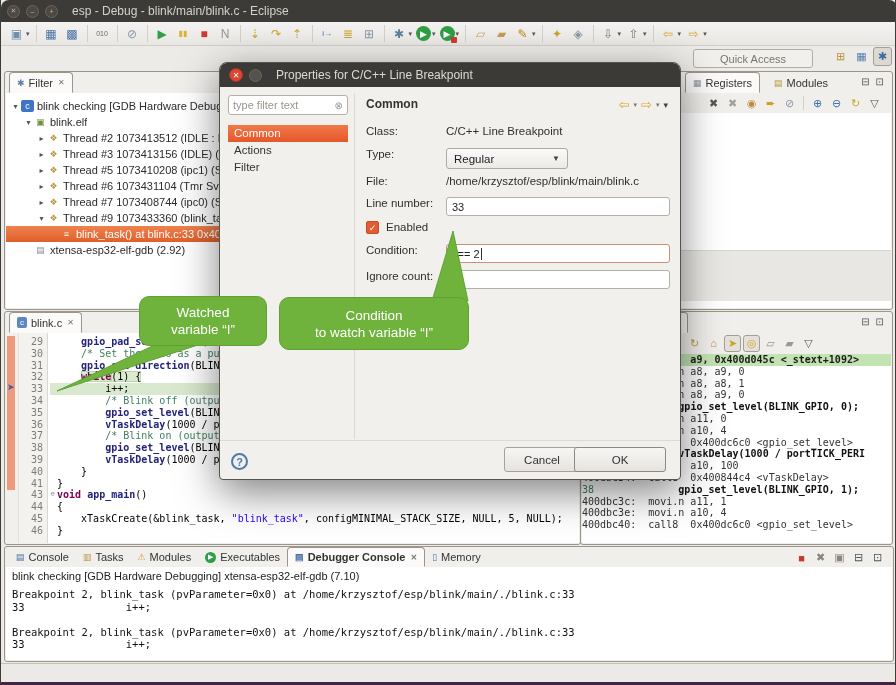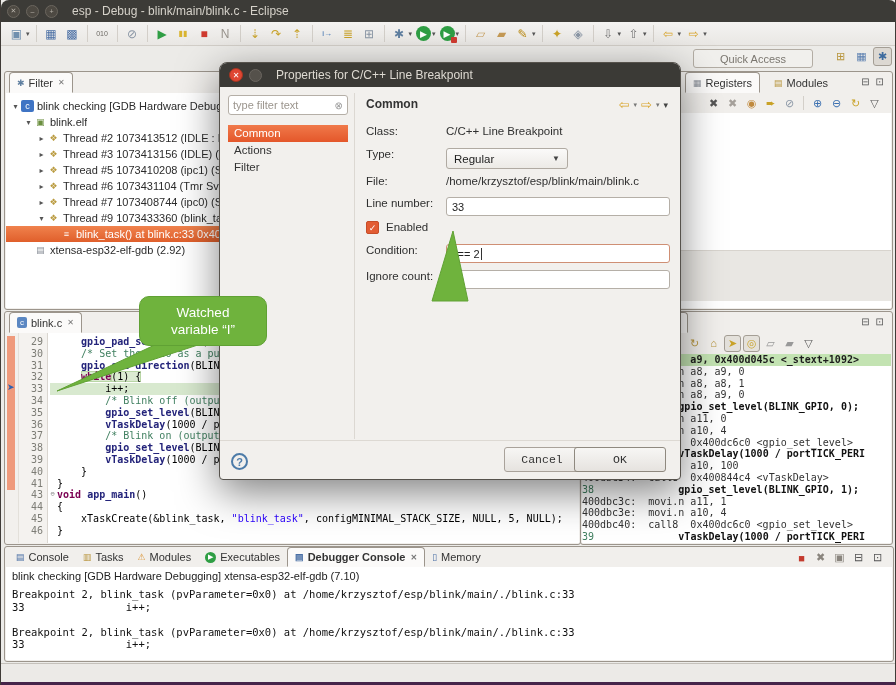--- a/index.html
+++ b/index.html
@@ -116,21 +116,21 @@
   .dropdown{width:122px;height:21px;border:1px solid #b0aaa2;border-radius:3px;background:linear-gradient(#fbfaf9,#eceae6);
             font-size:11.5px;color:#222;display:flex;align-items:center;padding:0 7px;box-sizing:border-box;justify-content:space-between}
   .ddcaret{font-size:8px;color:#444}
   .checkbox{width:13px;height:13px;background:#e25c33;border:1px solid #c64d28;border-radius:2px;color:#fff;font-size:9px;
             display:flex;align-items:center;justify-content:center;box-sizing:border-box}
   .cblabel{margin-left:7px}
   .dlgbottom{position:absolute;left:0;bottom:0;width:100%;height:38px;border-top:1px solid #ddd9d3}
   .helpcircle{position:absolute;left:11px;bottom:9px;width:17px;height:17px;border:2px solid #4d7ba8;border-radius:50%;color:#4d7ba8;
               font-size:11px;font-weight:bold;display:flex;align-items:center;justify-content:center;box-sizing:border-box}
   .dlgbutton{position:absolute;bottom:7px;height:25px;border:1px solid #a9a29a;border-radius:3px;background:linear-gradient(#f7f6f4,#e6e3df);
-             font-size:11.5px;color:#333;display:flex;align-items:center;justify-content:center;box-sizing:border-box;font-family:Liberation Mono, monospace}
+             font-size:11.5px;color:#333;display:flex;align-items:center;justify-content:center;box-sizing:border-box;font-family:Liberation Sans, sans-serif}
   #btncancel{right:100px;width:76px}
   #btnok{right:14px;width:92px;border-color:#8f897f}
   
   #tailsvg{position:absolute;left:0;top:0;width:896px;height:685px;z-index:60;pointer-events:none}
   .balloon{position:absolute;z-index:61;background:#6fb33d;border:1px solid #60a134;border-radius:10px;color:#fff;
            display:flex;flex-direction:column;align-items:center;justify-content:center;text-align:center;box-sizing:border-box}
   #balloon1{left:138px;top:296px;width:128px;height:50px}
   #balloon2{left:278px;top:297px;width:190px;height:53px}
   .balloon .l1,.balloon .l2{font-size:13.5px;line-height:17px;white-space:nowrap}
 </style>
@@ -453,21 +453,20 @@
         <div class="asmrow">400dbc2a:  movi.n a11, 0</div>
         <div class="asmrow">400dbc2c:  movi.n a10, 4</div>
         <div class="asmrow">400dbc2e:  call8  0x400dc6c0 &lt;gpio_set_level&gt;</div>
         <div class="asmrow"><span class="srcnum">36</span><span>              </span><span class="srctxt">vTaskDelay(1000 / portTICK_PERI</span></div>
         <div class="asmrow">400dbc31:  movi   a10, 100</div>
         <div class="asmrow">400dbc34:  call8  0x400844c4 &lt;vTaskDelay&gt;</div>
         <div class="asmrow"><span class="srcnum">38</span><span>              </span><span class="srctxt">gpio_set_level(BLINK_GPIO, 1);</span></div>
         <div class="asmrow">400dbc3c:  movi.n a11, 1</div>
         <div class="asmrow">400dbc3e:  movi.n a10, 4</div>
         <div class="asmrow">400dbc40:  call8  0x400dc6c0 &lt;gpio_set_level&gt;</div>
-        <div class="asmrow"><span class="srcnum">39</span><span>              </span><span class="srctxt">vTaskDelay(1000 / portTICK_PERI</span></div>
       </div>
   </div>
 
   <div class="panel" style="left:3px;top:546px;width:890px;height:116px">
     <div class="ctabrow">
         <div class="ctab">
           <span class="cticon" style="color: rgb(74, 111, 165);">▤</span>
           <span>Console</span>
         </div>
         <div class="ctab">
@@ -596,14 +595,18 @@
 
   <svg id="tailsvg">
     <polygon points="160,342 206,342 56,391" fill="#6fb33d" stroke="#60a134" stroke-width="1"></polygon>
     <polygon points="431,301 467,301 452,231" fill="#6fb33d" stroke="#60a134" stroke-width="1"></polygon>
   </svg>
 
   <div class="balloon" id="balloon1">
     <div class="l1">Watched</div>
     <div class="l2">variable “I”</div>
   </div>
+  <div class="balloon" id="balloon2">
+    <div class="l1">Condition</div>
+    <div class="l2">to watch variable “I”</div>
+  </div>
 
 </div>
 
 </body></html>

